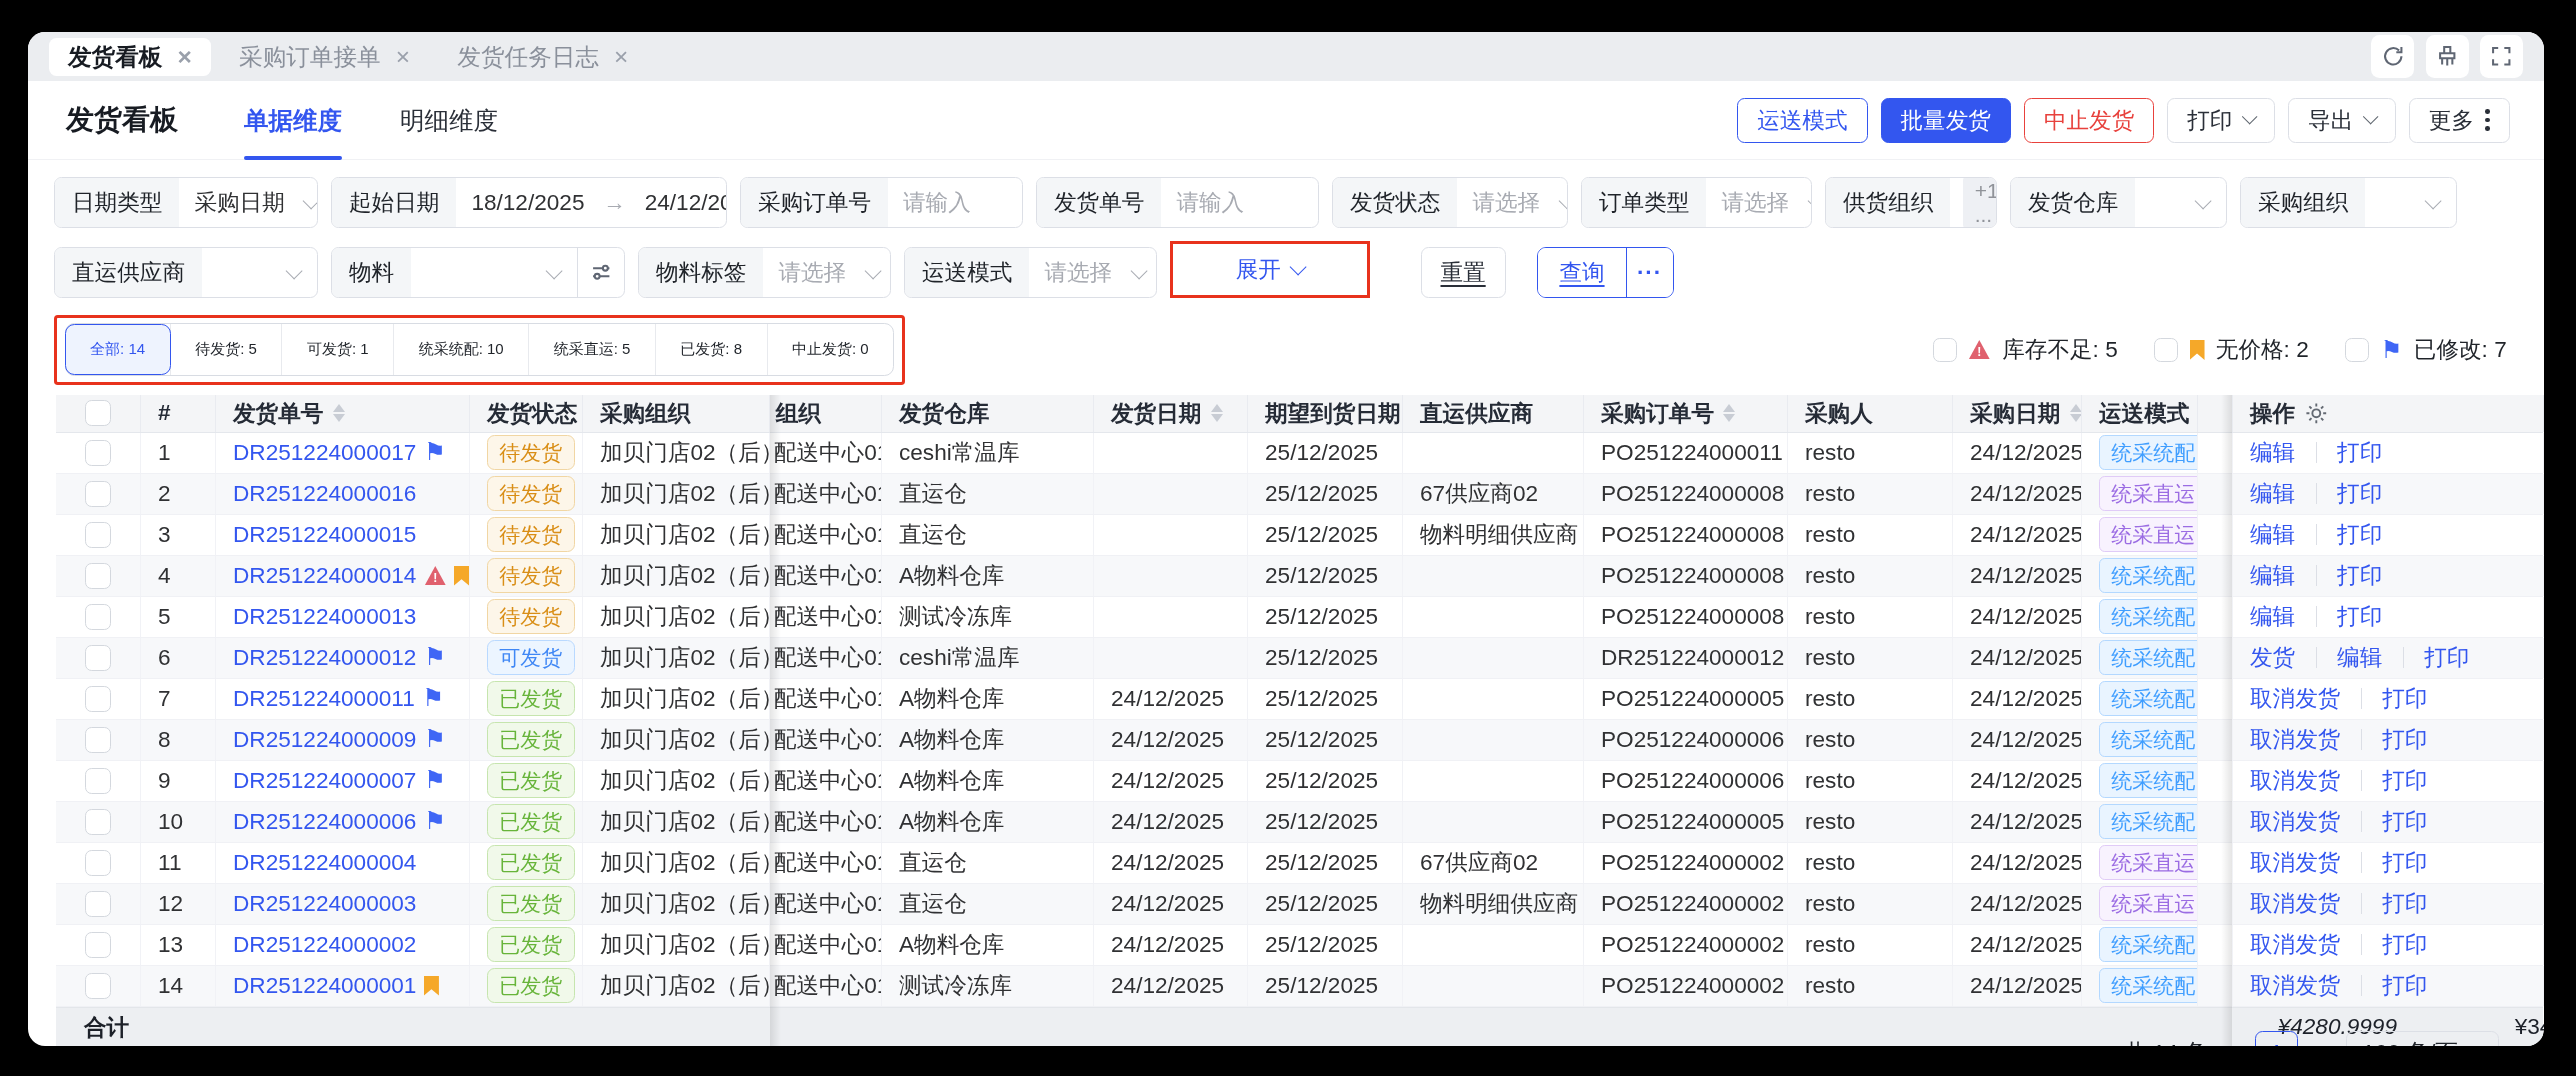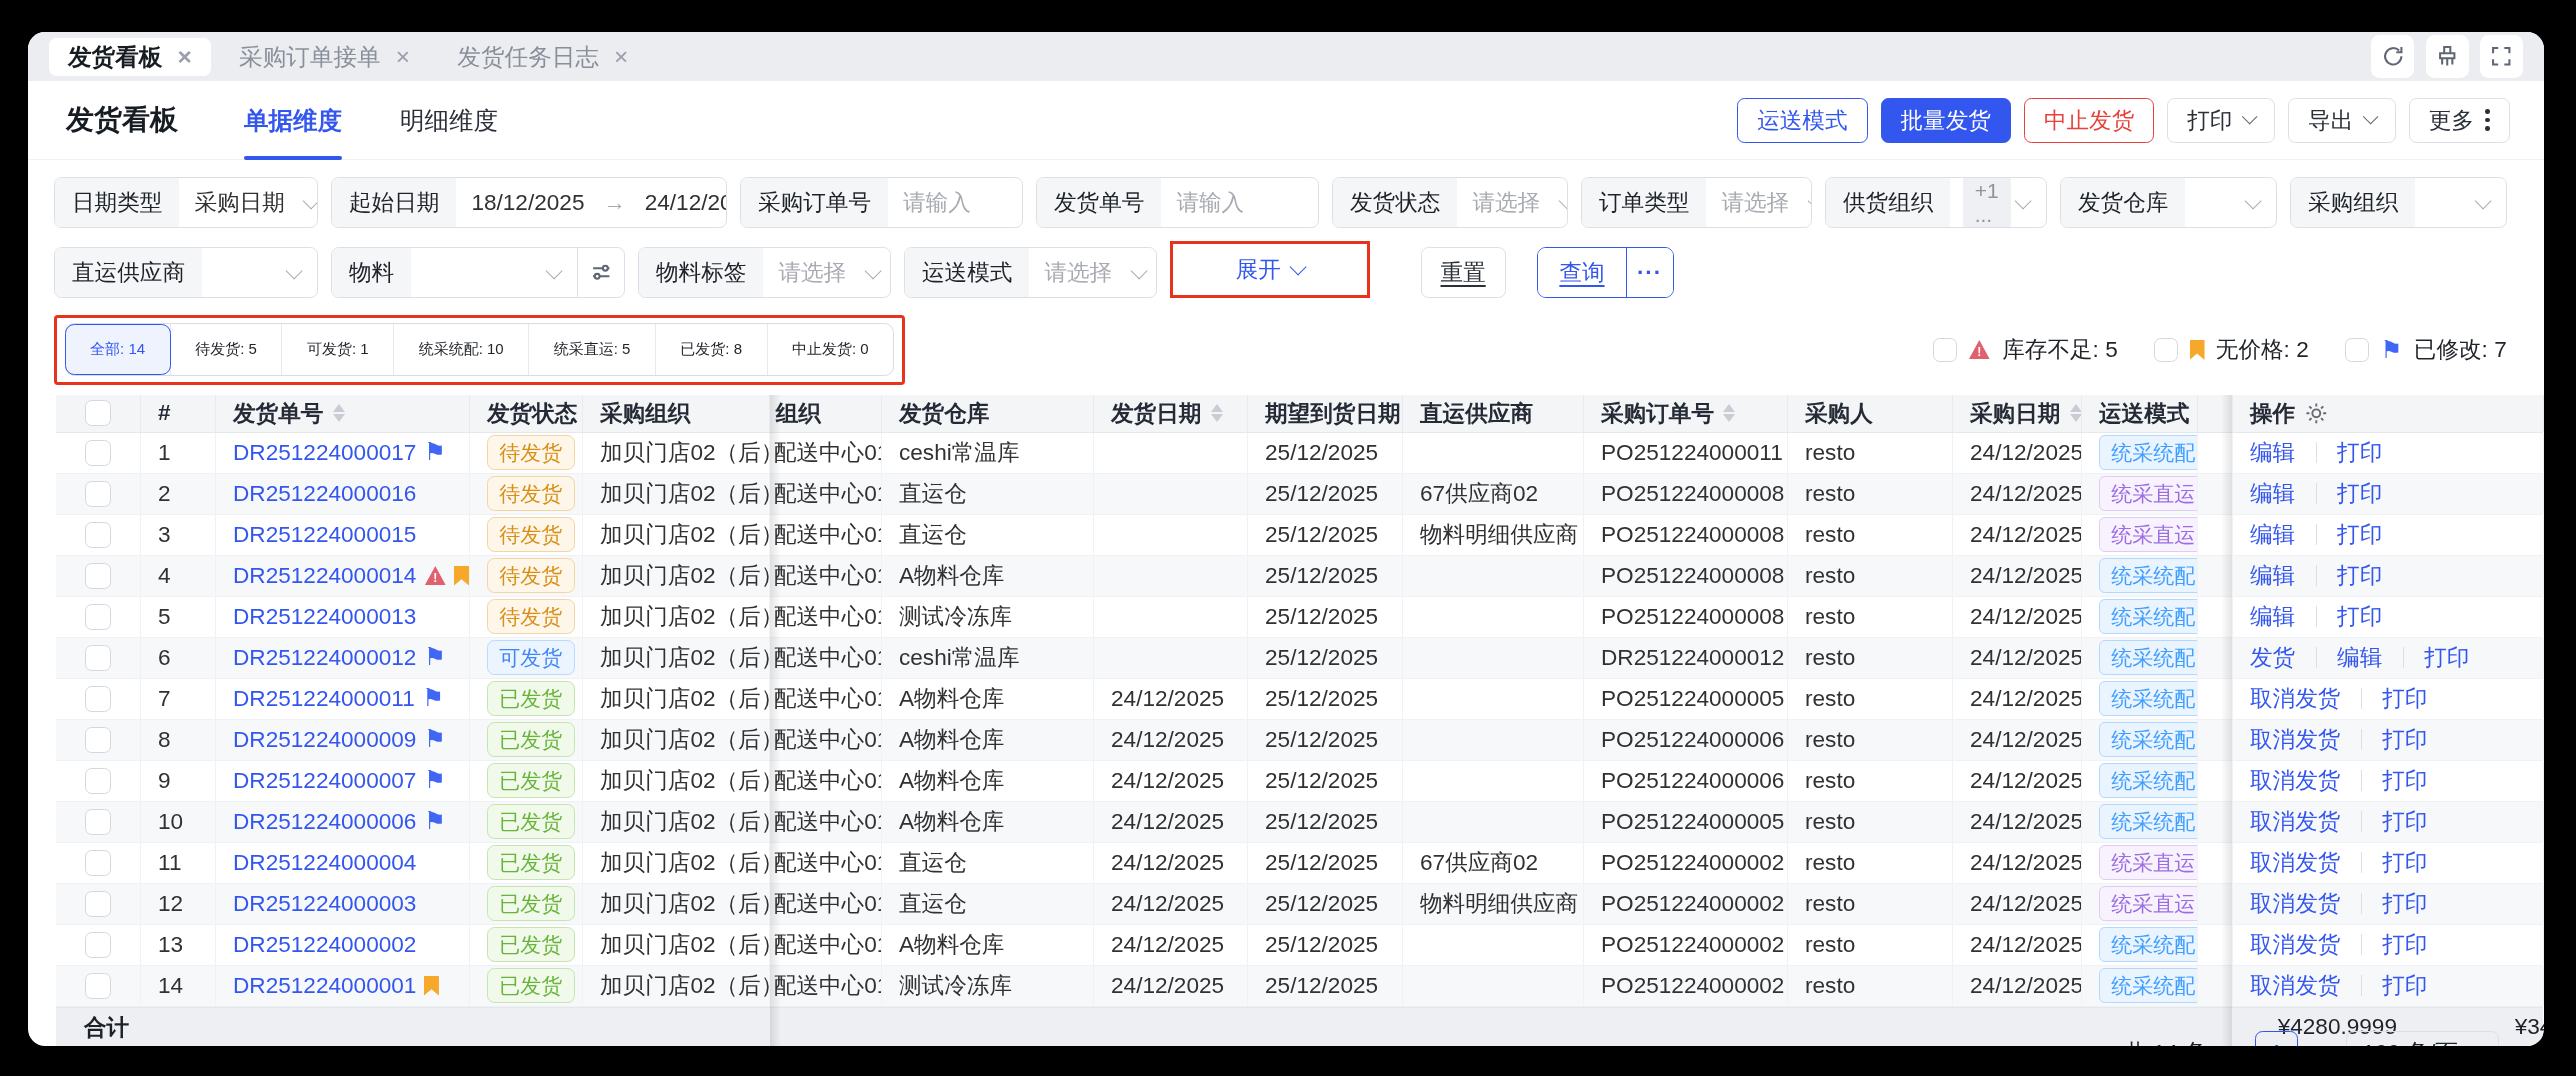--- a/index.html
+++ b/index.html
@@ -89,21 +89,21 @@
   .badge.info { color:#3f87f5; border-color:#b9d9ff; background:#ecf5ff; }
   .badge.success { color:#67b43a; border-color:#c6e5ae; background:#f1f9ea; }
   .tag { padding:2.8px 11.3px; border-radius:5.7px; font-size:21px; border:0.9px solid; }
   .tag.blue { color:#409eff; border-color:#b3d8ff; background:#e9f4ff; }
   .tag.purple { color:#9b6ce3; border-color:#e0cbf7; background:#f8f2fe; }
   .seam { position:absolute; top:0; width:11.3px; pointer-events:none; z-index:3; }
   .seam.l { background:linear-gradient(to right, rgba(0,0,0,0.10), rgba(0,0,0,0)); }
   .seam.r { background:linear-gradient(to left, rgba(0,0,0,0.10), rgba(0,0,0,0)); }
   .tfoot { display:flex; align-items:center; background:#edeff2; height:40px; border-top:0.9px solid #e3e6ea; position:relative; font-size:22.6px; }
   .tfoot .sum { font-weight:bold; color:#1d2129; padding-left:28px; }
-  .amt1 { position:absolute; right:146px; color:#1d2129; }
+  .amt1 { position:absolute; right:146px; color:#1d2129;font-style:italic; }
   .amt2 { position:absolute; right:-9.4px; color:#1d2129; }
 
   
   .pager { position:absolute; right:45px; bottom:-28px; display:flex; gap:17px; align-items:center; font-size:22.6px; color:#1f2329; }
   .pager .pgbtn { color:#8a909b; font-size:24.5px; }
   .pager .pgcur { width:43px; height:43px; border:0.9px solid #3356ef; color:#3356ef; border-radius:7.5px; display:flex; align-items:center; justify-content:center; }
   .pager .pgsize { height:43px; border:0.9px solid #dcdfe6; border-radius:7.5px; display:flex; align-items:center; gap:13px; padding:0 15px; }
 </style>
 </head>
 <body>
@@ -198,21 +198,21 @@
       <div class="fc" style="width:236px">
         <span class="lab">发货状态</span>
         <span class="val fill ph">请选择</span>
         <span class="caret"></span>
       </div>
       <div class="fc" style="width:231px">
         <span class="lab">订单类型</span>
         <span class="val fill ph">请选择</span>
         <span class="caret"></span>
       </div>
-      <div class="fc" style="width:222px">
+      <div class="fc" style="width:172px">
         <span class="lab">供货组织</span>
         <span class="chip">+1 ...</span>
         <span class="fill"></span>
         <span class="caret"></span>
       </div>
       <div class="fc" style="width:217px">
         <span class="lab">发货仓库</span>
         <span class="fill"></span>
         <span class="caret"></span>
       </div>

